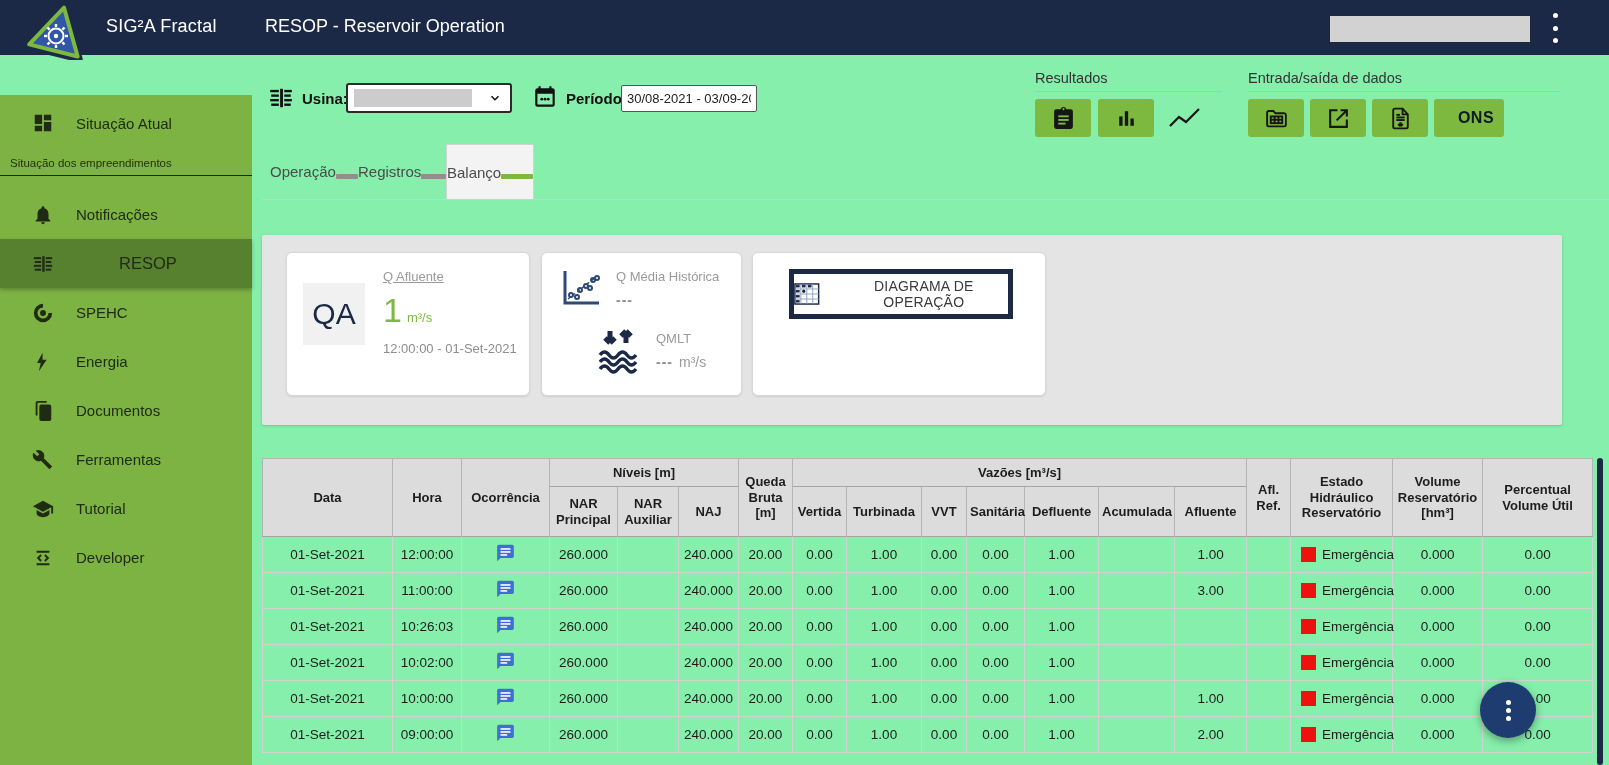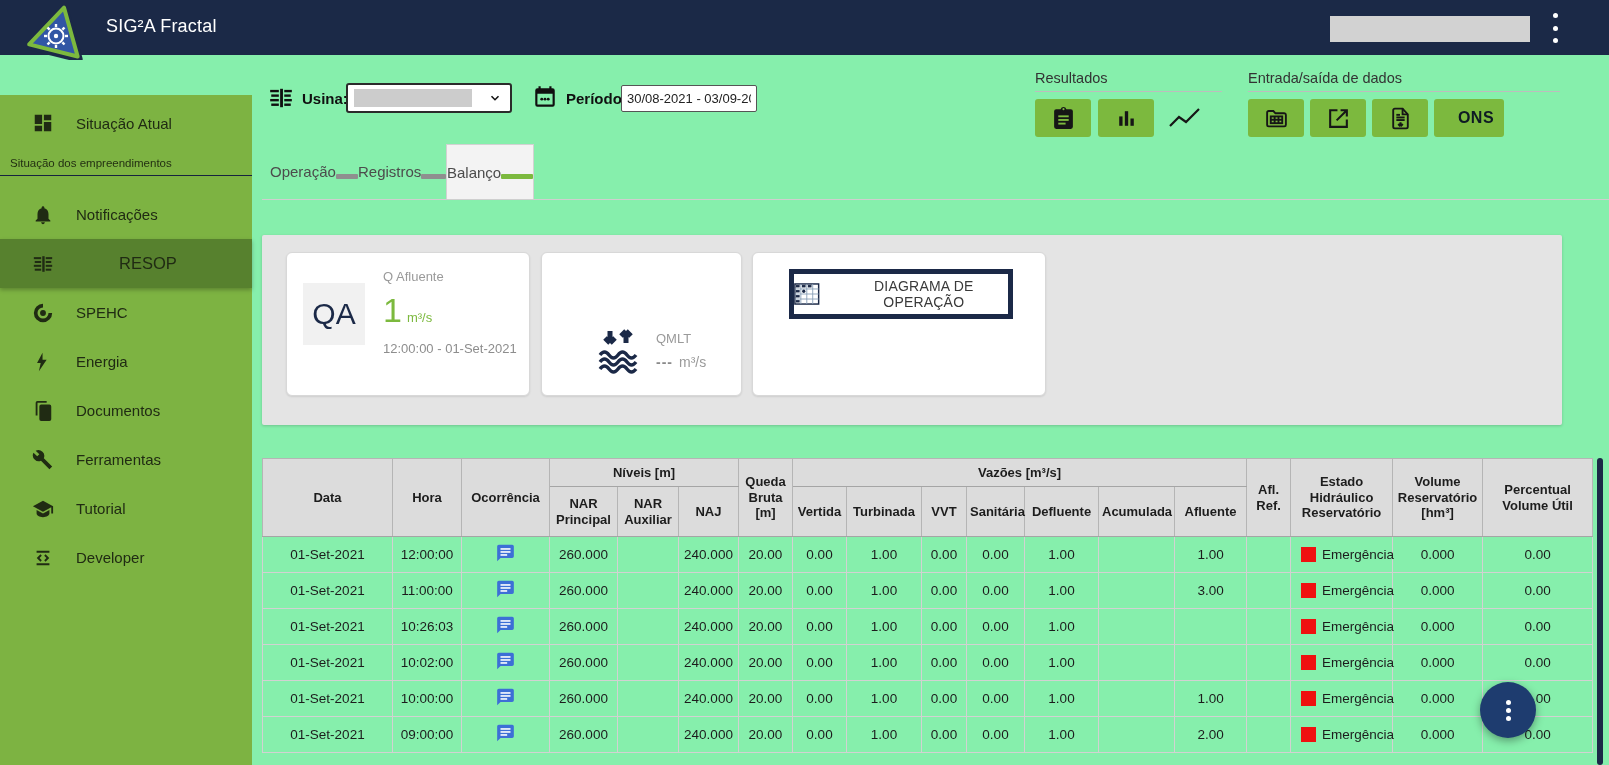--- a/index.html
+++ b/index.html
@@ -51,21 +51,21 @@
   .tab .t-lbl { font-size:15px; color:#4c4c4c; }
   .tab .t-bar { width:38px; height:5px; border-radius:1px; background:#8f8f8f; margin-top:9px; }
   .tab.active { border:1px solid #d2d2d2; border-bottom:none; background:#f3f3f3; }
   .tab.active .t-bar { background:var(--accent-green,#7cb93e); }
 
   
   .cards-panel { position:absolute; left:262px; top:235px; width:1300px; height:190px; background:#e4e4e4; border-radius:2px; box-shadow:0 1px 3px rgba(0,0,0,.18); }
   .card { position:absolute; top:252px; height:144px; background:#fff; border:1px solid #d8d8d8; border-radius:6px; box-shadow:0 1px 2px rgba(0,0,0,.10); }
   .card-qa { left:286px; width:244px; }
   .qa-badge { position:absolute; left:16px; top:30px; width:62px; height:62px; background:#f1f1f1; border-radius:0; display:flex; align-items:center; justify-content:center; font-size:30px; color:var(--navy,#1b2947); }
-  .qa-label { position:absolute; left:96px; top:16px; font-size:13px; color:#9a9a9a; }
+  .qa-label { position:absolute; left:96px; top:16px; font-size:13px; color:#9a9a9a;text-decoration:underline; }
   .qa-value { position:absolute; left:96px; top:38px; font-size:34px; color:var(--accent-green,#7cb93e); }
   .qa-unit { font-size:13px; margin-left:5px; }
   .qa-time { position:absolute; left:96px; top:88px; font-size:13px; color:#8d8d8d; }
   .card-hist { left:541px; width:201px; }
   .hist-row { position:absolute; display:flex; align-items:flex-start; }
   .hist-texts .h-lbl { font-size:13px; color:#9a9a9a; }
   .hist-texts .h-val { font-size:14px; color:#8a8a8a; font-weight:700; margin-top:8px; letter-spacing:1px; }
   .hist-texts .h-unit { font-weight:400; letter-spacing:0; color:#9a9a9a; margin-left:6px; }
   .card-diag { left:752px; width:294px; }
   .diag-btn { position:absolute; left:36px; top:16px; width:224px; height:50px; background:#fff; border:5px solid var(--navy,#1b2947); display:flex; align-items:center; justify-content:center; gap:20px; cursor:pointer; font-family:inherit; }
@@ -108,20 +108,21 @@
           <line x1="-9" y1="0" x2="-12" y2="0"></line>
             <line x1="9" y1="0" x2="12" y2="0"></line>
           <line x1="-6.4" y1="-6.4" x2="-8.5" y2="-8.5"></line>
             <line x1="6.4" y1="6.4" x2="8.5" y2="8.5"></line>
           <line x1="-6.4" y1="6.4" x2="-8.5" y2="8.5"></line>
             <line x1="6.4" y1="-6.4" x2="8.5" y2="-8.5"></line>
         </g>
       </g>
     </svg>
     <div class="brand">SIG²A Fractal</div>
+    <div class="module-title">RESOP - Reservoir Operation</div>
     <div class="redacted-box"></div>
     <div class="kebab">
         <i></i>
         <i></i>
         <i></i>
       </div>
   </div>
 
   <div class="sidebar">
     <div class="side-item side-top">
@@ -301,20 +302,39 @@
   <div class="cards-panel"></div>
 
   <div class="card card-qa">
     <div class="qa-badge">QA</div>
     <div class="qa-label">Q Afluente</div>
     <div class="qa-value"><span>1</span><span class="qa-unit">m³/s</span></div>
     <div class="qa-time">12:00:00 - 01-Set-2021</div>
   </div>
 
   <div class="card card-hist">
+    <div class="hist-row" style="left:18px; top:16px;">
+      <svg width="42" height="38" viewBox="0 0 42 38">
+        <path d="M5 2v32h34" stroke="#2c4a73" stroke-width="3" fill="none"></path>
+        <path d="M8 30 L36 8" stroke="#2c4a73" stroke-width="1.4" stroke-dasharray="3 3" fill="none"></path>
+        <g fill="none" stroke="#2c4a73" stroke-width="2">
+          <circle cx="11" cy="26" r="2"></circle>
+            <circle cx="17" cy="28" r="2"></circle>
+            <circle cx="20" cy="21" r="2"></circle>
+            <circle cx="26" cy="17" r="2"></circle>
+            <circle cx="30" cy="19" r="2"></circle>
+            <circle cx="33" cy="11" r="2"></circle>
+            <circle cx="37" cy="9" r="2"></circle>
+        </g>
+      </svg>
+      <div class="hist-texts" style="margin-left:14px;">
+        <div class="h-lbl">Q Média Histórica</div>
+        <div class="h-val">---</div>
+      </div>
+    </div>
     <div class="hist-row" style="left:56px; top:76px;">
       <svg width="40" height="46" viewBox="0 0 40 46">
         <path d="M12 2v12M12 14l-5-5M12 14l5-5" stroke="#1b2947" stroke-width="5" fill="none"></path>
         <path d="M28 14V2M28 2l-5 5M28 2l5 5" stroke="#1b2947" stroke-width="5" fill="none"></path>
         <g stroke="#1b2947" stroke-width="3.4" fill="none">
           <path d="M2 26c3-4 6-4 9 0s6 4 9 0 6-4 9 0 6 4 9 0"></path>
           <path d="M2 33c3-4 6-4 9 0s6 4 9 0 6-4 9 0 6 4 9 0"></path>
           <path d="M2 40c3-4 6-4 9 0s6 4 9 0 6-4 9 0 6 4 9 0"></path>
         </g>
       </svg>

